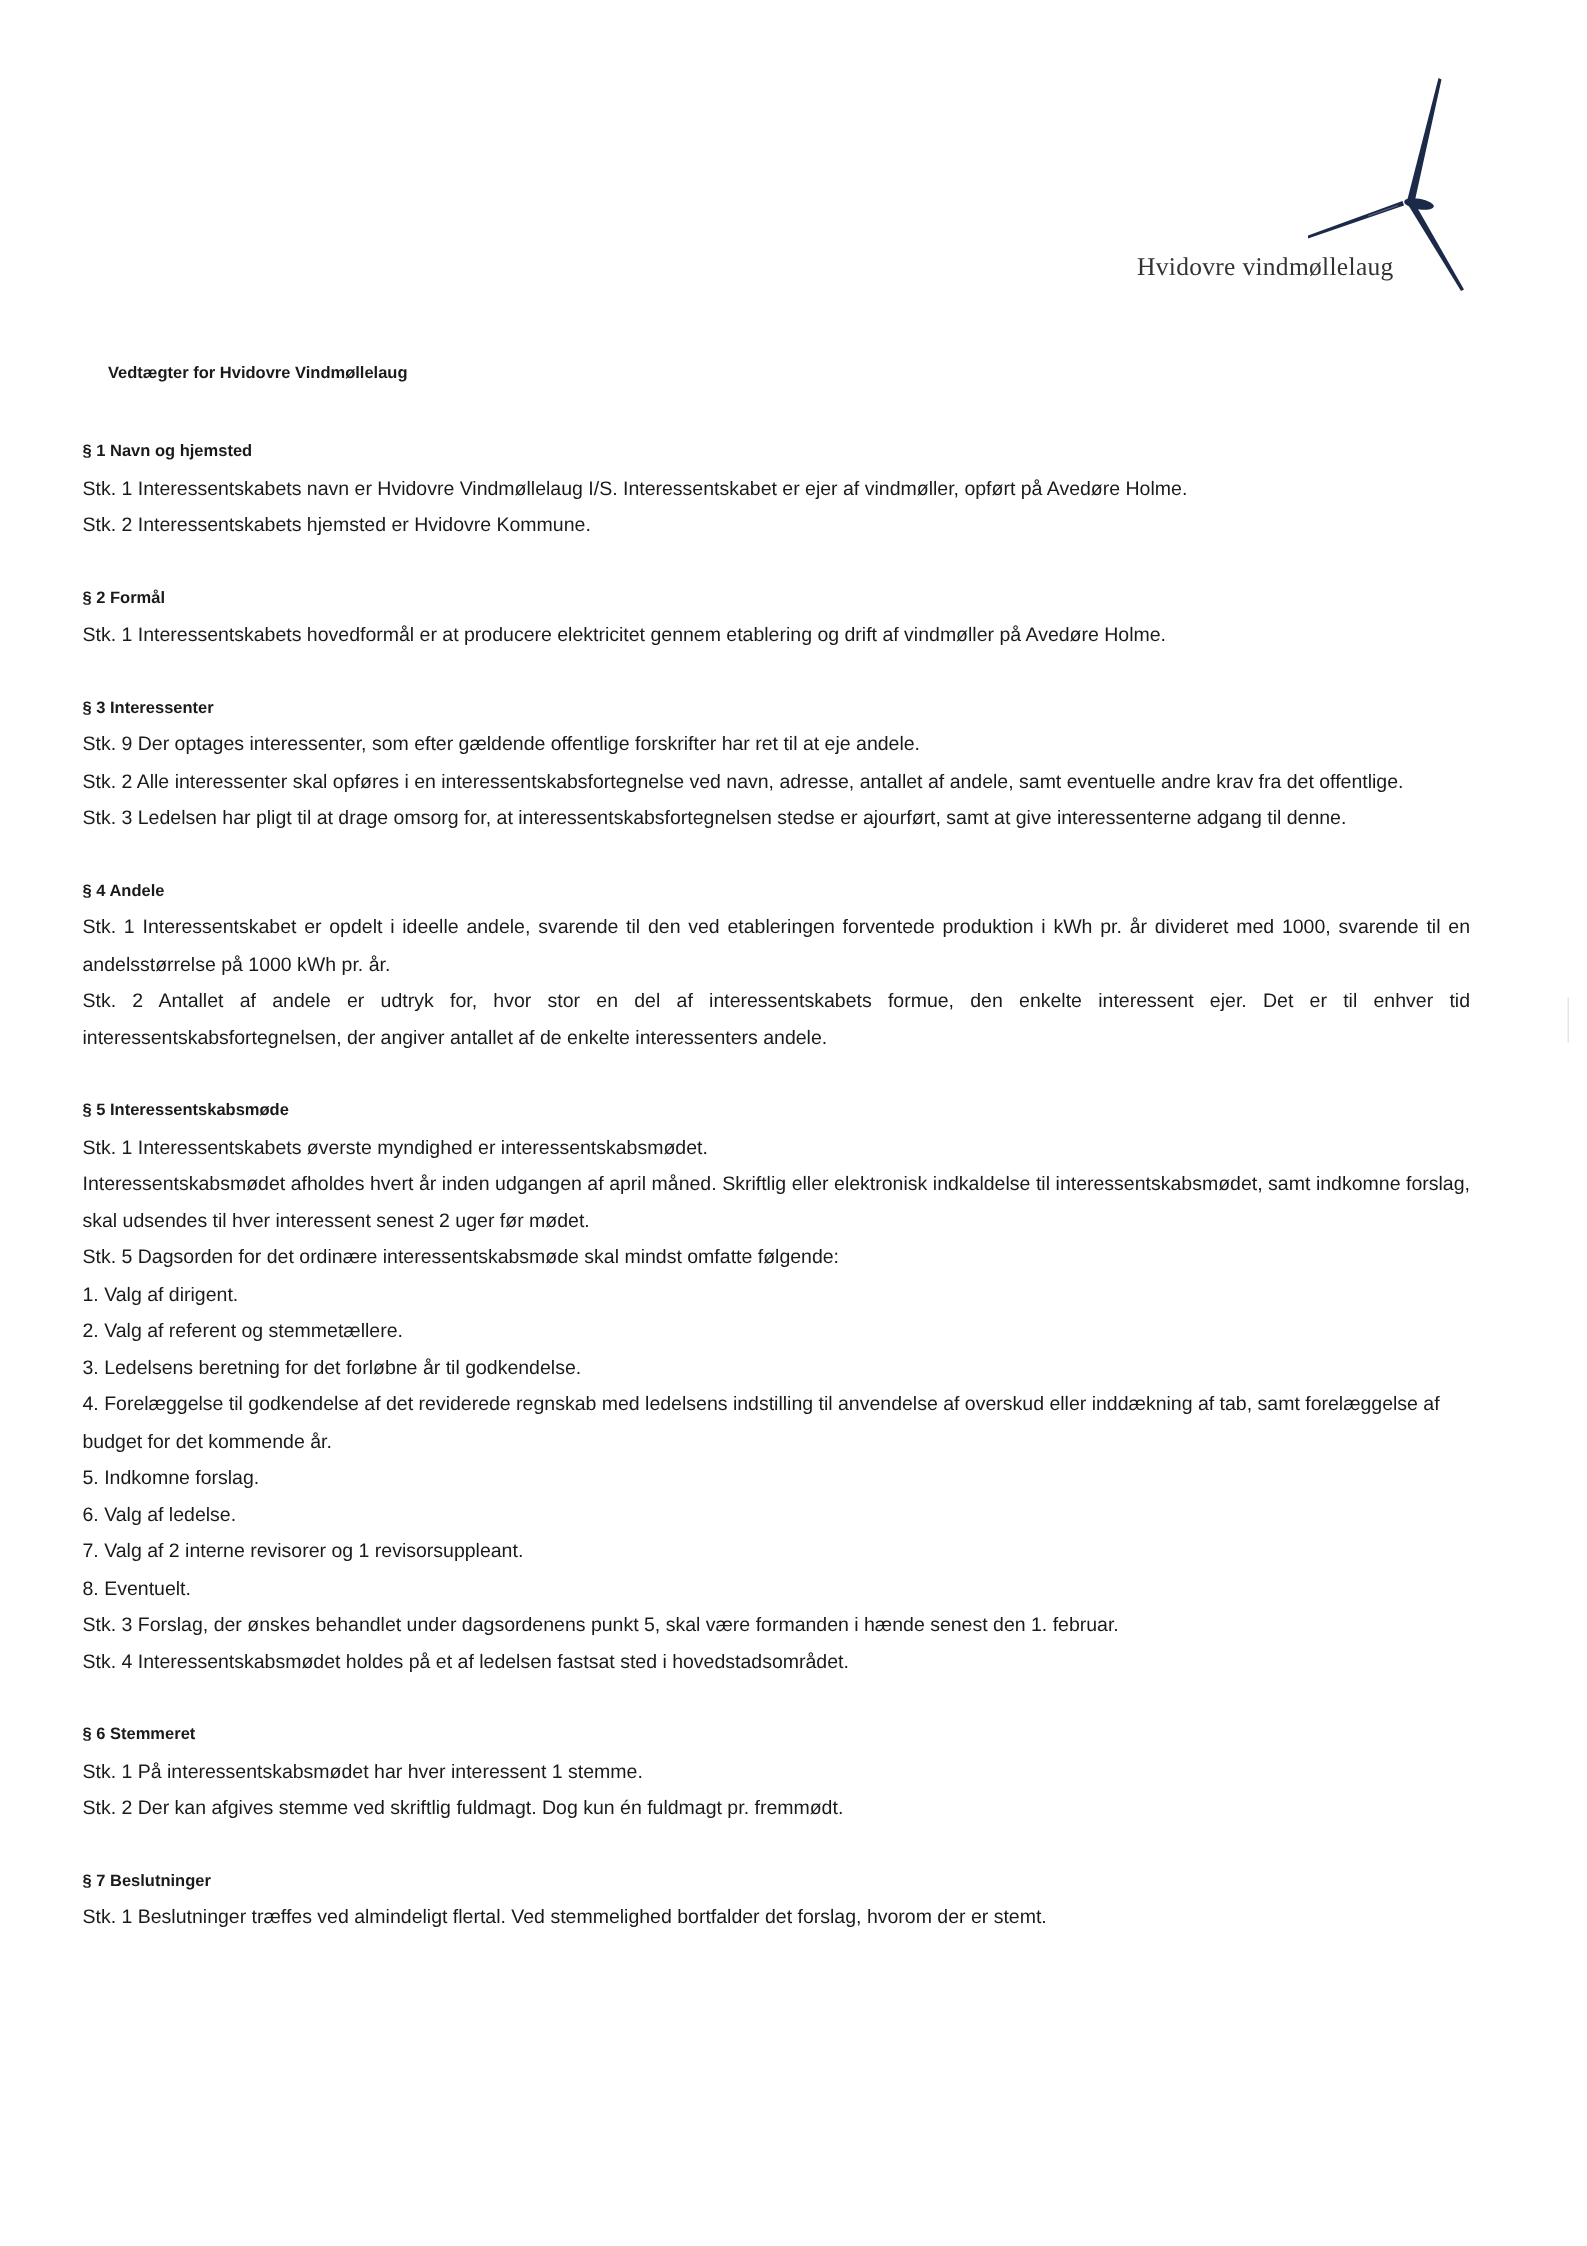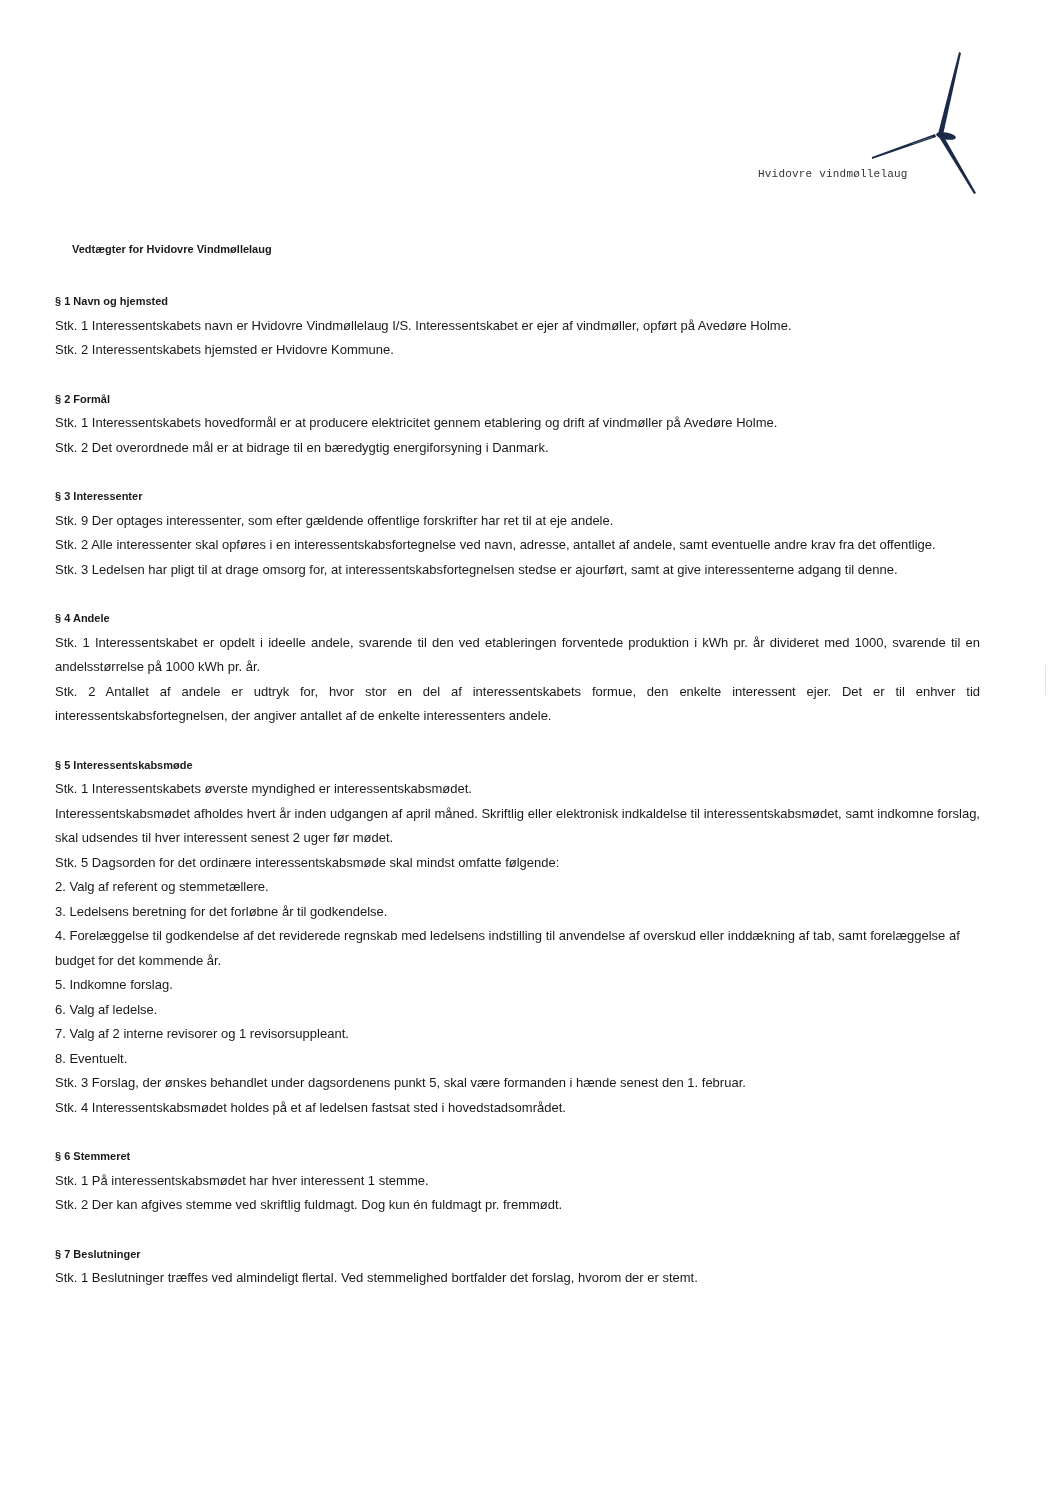--- a/index.html
+++ b/index.html
@@ -5,21 +5,21 @@
   html, body { margin: 0; padding: 0; background: #ffffff; }
   body {
     width: 1058px; height: 1497px; position: relative; overflow: hidden;
     font-family: "Liberation Sans", "DejaVu Sans", sans-serif;
     color: #1a1a1a;
   }
   .logo { position: absolute; left: 740px; top: 40px; width: 260px; height: 170px; }
   .logo svg { position: absolute; left: 0; top: 0; }
   .logo-text {
     position: absolute; left: 18px; top: 128px;
-    font-family: Liberation Mono, monospace; font-size: 11px; color: #333; letter-spacing: 0.2px;
+    font-family: Liberation Serif, serif; font-size: 17px; color: #333; letter-spacing: 0.2px;
   }
   .content { position: absolute; left: 55px; top: 237px; width: 925px; }
   .doc-title { font-weight: bold; font-size: 11px; margin: 0 0 28px 17px; line-height: 24px; }
   .section { margin-bottom: 24px; }
   .section h2 { font-weight: bold; font-size: 11px; margin: 0; line-height: 24.5px; }
   .p { font-size: 13px; line-height: 24.5px; margin: 0; }
   .j { text-align: justify; text-align-last: left; }
   .edge-mark { position: absolute; left: 1045px; top: 665px; width: 1px; height: 30px; background: #e6e6e6; }
 </style>
 </head>
@@ -44,38 +44,38 @@
   <div class="doc-title">Vedtægter for Hvidovre Vindmøllelaug</div>
   <div id="sections">
       <div class="section">
         <h2>§ 1 Navn og hjemsted</h2>
         <p class="p j">Stk. 1 Interessentskabets navn er Hvidovre Vindmøllelaug I/S. Interessentskabet er ejer af vindmøller, opført på Avedøre Holme.</p>
         <p class="p j">Stk. 2 Interessentskabets hjemsted er Hvidovre Kommune.</p>
       </div>
       <div class="section">
         <h2>§ 2 Formål</h2>
         <p class="p j">Stk. 1 Interessentskabets hovedformål er at producere elektricitet gennem etablering og drift af vindmøller på Avedøre Holme.</p>
-        <p class="p j">Stk. 2 Det overordnede mål er at bidrage til en bæredygtig energiforsyning i Danmark.</p>
       </div>
       <div class="section">
         <h2>§ 3 Interessenter</h2>
         <p class="p j">Stk. 9 Der optages interessenter, som efter gældende offentlige forskrifter har ret til at eje andele.</p>
         <p class="p j">Stk. 2 Alle interessenter skal opføres i en interessentskabsfortegnelse ved navn, adresse, antallet af andele, samt eventuelle andre krav fra det offentlige.</p>
         <p class="p j">Stk. 3 Ledelsen har pligt til at drage omsorg for, at interessentskabsfortegnelsen stedse er ajourført, samt at give interessenterne adgang til denne.</p>
       </div>
       <div class="section">
         <h2>§ 4 Andele</h2>
         <p class="p j">Stk. 1 Interessentskabet er opdelt i ideelle andele, svarende til den ved etableringen forventede produktion i kWh pr. år divideret med 1000, svarende til en andelsstørrelse på 1000 kWh pr. år.</p>
         <p class="p j">Stk. 2 Antallet af andele er udtryk for, hvor stor en del af interessentskabets formue, den enkelte interessent ejer. Det er til enhver tid interessentskabsfortegnelsen, der angiver antallet af de enkelte interessenters andele.</p>
       </div>
       <div class="section">
         <h2>§ 5 Interessentskabsmøde</h2>
         <p class="p j">Stk. 1 Interessentskabets øverste myndighed er interessentskabsmødet.</p>
         <p class="p j">Interessentskabsmødet afholdes hvert år inden udgangen af april måned. Skriftlig eller elektronisk indkaldelse til interessentskabsmødet, samt indkomne forslag, skal udsendes til hver interessent senest 2 uger før mødet.</p>
         <p class="p j">Stk. 5 Dagsorden for det ordinære interessentskabsmøde skal mindst omfatte følgende:</p>
+        <p class="p">1. Valg af dirigent.</p>
         <p class="p">2. Valg af referent og stemmetællere.</p>
         <p class="p">3. Ledelsens beretning for det forløbne år til godkendelse.</p>
         <p class="p">4. Forelæggelse til godkendelse af det reviderede regnskab med ledelsens indstilling til anvendelse af overskud eller inddækning af tab, samt forelæggelse af budget for det kommende år.</p>
         <p class="p">5. Indkomne forslag.</p>
         <p class="p">6. Valg af ledelse.</p>
         <p class="p">7. Valg af 2 interne revisorer og 1 revisorsuppleant.</p>
         <p class="p">8. Eventuelt.</p>
         <p class="p j">Stk. 3 Forslag, der ønskes behandlet under dagsordenens punkt 5, skal være formanden i hænde senest den 1. februar.</p>
         <p class="p j">Stk. 4 Interessentskabsmødet holdes på et af ledelsen fastsat sted i hovedstadsområdet.</p>
       </div>

